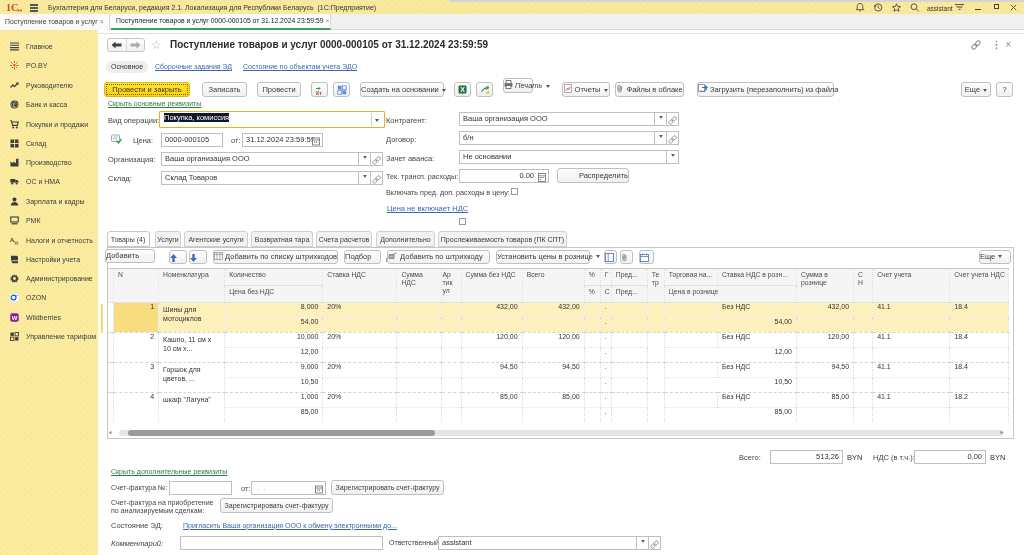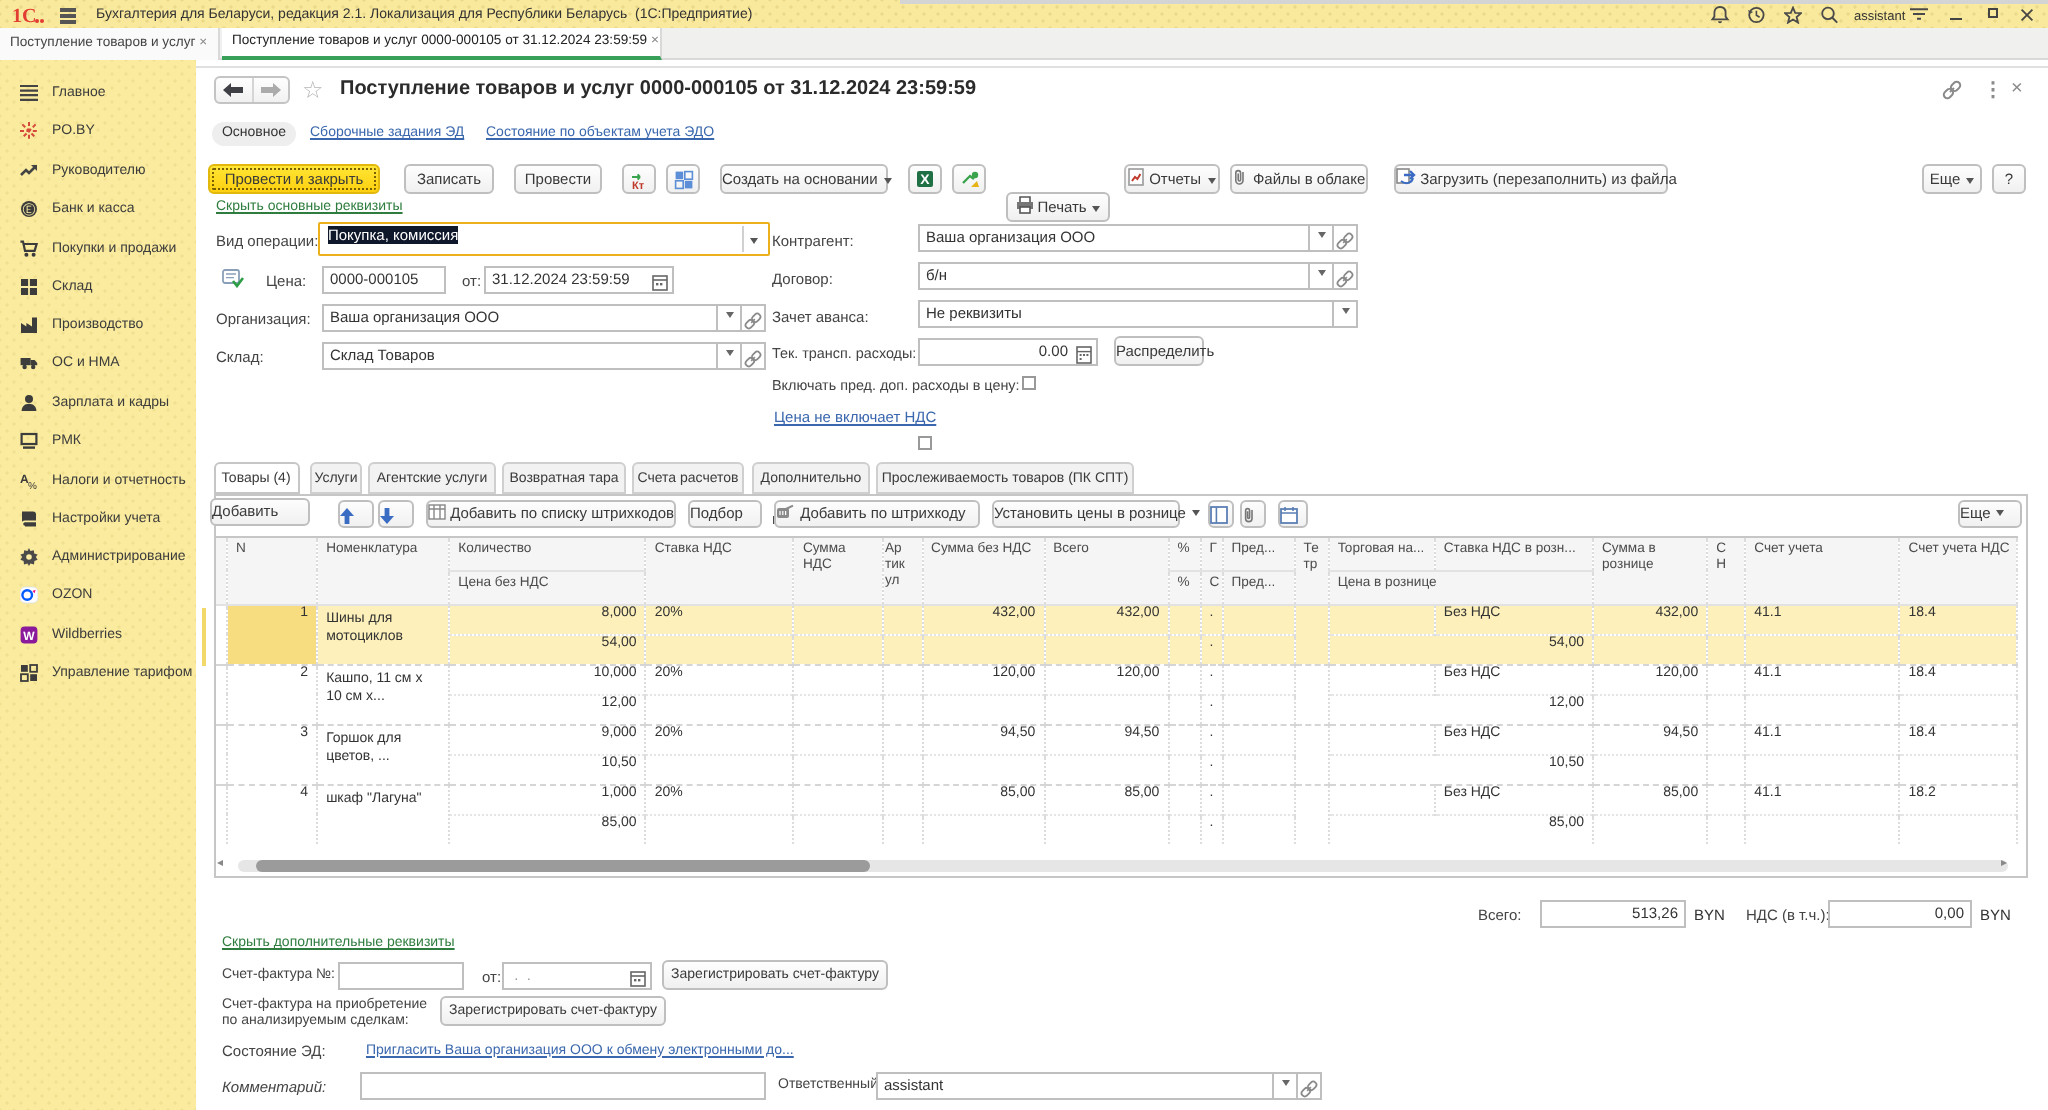--- a/index.html
+++ b/index.html
@@ -222,21 +222,21 @@
 <div class="btn" style="left:360px;top:82px;width:84px;">Создать на основании<span class="caret"></span></div>
 <div class="btn" style="left:454px;top:82px;width:17px;"><svg width="9" height="9" viewBox="0 0 9 9" style="margin-top:2px;">
       <rect x="0.5" y="0.5" width="8" height="8" rx="1" fill="#1f7145"></rect>
       <text x="4.5" y="7" font-size="7" fill="#fff" text-anchor="middle" font-family="Liberation Sans" font-weight="bold">X</text>
     </svg></div>
 <div class="btn" style="left:476px;top:82px;width:17px;"><svg width="10" height="10" viewBox="0 0 10 10" style="margin-top:2px;">
       <path d="M1.5 6.5L5 3l2 1.5" stroke="#3aa34d" stroke-width="1.2" fill="none"></path>
       <path d="M5.5 8.5l3-3 1 3z" fill="#e7b416"></path>
       <circle cx="7.5" cy="2.5" r="1.6" fill="#3aa34d"></circle>
     </svg></div>
-<div class="btn" style="left:503px;top:96px;width:52px;"><svg width="9" height="9" viewBox="0 0 9 9" style="vertical-align:-1px;">
+<div class="btn" style="left:503px;top:78px;width:30px;font-style:italic;"><svg width="9" height="9" viewBox="0 0 9 9" style="vertical-align:-1px;">
       <path d="M2 3V0.5h5V3" fill="#fff" stroke="#555" stroke-width="0.8"></path>
       <rect x="0.5" y="3" width="8" height="3.5" fill="#777"></rect>
       <rect x="2" y="5.5" height="3" width="5" fill="#fff" stroke="#555" stroke-width="0.8"></rect>
     </svg> Печать<span class="caret"></span></div>
 <div class="btn" style="left:562px;top:82px;width:48px;"><svg width="8" height="9" viewBox="0 0 8 9" style="vertical-align:-1px;">
       <rect x="0.5" y="0.5" width="7" height="8" fill="#fff" stroke="#999" stroke-width="0.8"></rect>
       <path d="M2 6.5l1.5-2 1.2 1 1.5-2.5" stroke="#c0392b" stroke-width="1" fill="none"></path>
     </svg> Отчеты<span class="caret"></span></div>
 <div class="btn" style="left:615px;top:82px;width:69px;"><svg width="8" height="9" viewBox="0 0 8 9" style="vertical-align:-1px;">
       <path d="M5.5 2v4.2a1.8 1.8 0 0 1-3.6 0V2.5a1.2 1.2 0 0 1 2.4 0v3.4a0.6 0.6 0 0 1-1.2 0V2.8" stroke="#777" stroke-width="0.8" fill="none"></path>
@@ -257,21 +257,21 @@
 <div class="ab" style="left:371px;top:112.5px;width:12px;height:13px;border-left:1px solid #d0d0d0;"><span class="caret" style="margin-left:3px;margin-top:5px;"></span></div>
 
 <svg class="ab" style="left:111px;top:134px;" width="11" height="10" viewBox="0 0 11 10">
     <rect x="0.5" y="1" width="8" height="6.5" rx="1" fill="#fff" stroke="#8aa0b8" stroke-width="0.9"></rect>
     <path d="M2 3h5M2 4.8h4" stroke="#8aa0b8" stroke-width="0.7"></path>
     <path d="M5.5 6.5l2 2.5 3-4" stroke="#2e9e44" stroke-width="1.3" fill="none"></path>
   </svg>
 <div class="lbl" style="left:133px;top:136px;">Цена:</div>
 <div class="inp" style="left:161px;top:133px;width:62px;">0000-000105</div>
 <div class="lbl" style="left:231px;top:136px;">от:</div>
-<div class="inp" style="left:242px;top:133px;width:95px;">31.12.2024 23:59:59<svg width="8" height="9" viewBox="0 0 8 9" style="position:absolute;right:2px;top:2.5px;">
+<div class="inp" style="left:242px;top:133px;width:81px;">31.12.2024 23:59:59<svg width="8" height="9" viewBox="0 0 8 9" style="position:absolute;right:2px;top:2.5px;">
       <rect x="0.5" y="1" width="7" height="7" fill="#fff" stroke="#666" stroke-width="0.8"></rect>
       <path d="M0.5 3h7" stroke="#666" stroke-width="0.8"></path>
       <rect x="2" y="4.5" width="1.2" height="1.2" fill="#666"></rect>
       <rect x="4" y="4.5" width="1.2" height="1.2" fill="#666"></rect>
     </svg></div>
 
 <div class="lbl" style="left:108px;top:155px;">Организация:</div>
 <div class="inp" style="left:161px;top:152px;width:198px;">Ваша организация ООО</div>
 <div class="ddb" style="left:359px;top:152px;"></div>
 <div class="ab" style="left:371px;top:152px;width:12px;height:14px;background:#fff;border:1px solid #bfbfbf;border-left:none;text-align:center;"><svg width="9" height="9" viewBox="0 0 9 9" style="margin-top:2.5px;">
@@ -309,33 +309,33 @@
 <div class="ddb" style="left:655px;top:131px;"></div>
 <div class="ab" style="left:667px;top:131px;width:12px;height:14px;background:#fff;border:1px solid #bfbfbf;border-left:none;text-align:center;"><svg width="9" height="9" viewBox="0 0 9 9" style="margin-top:2.5px;">
       <g fill="none" stroke="#8a8a8a" stroke-width="0.9">
         <rect x="0.6" y="4.5" width="4.6" height="3.2" rx="1.6" transform="rotate(-45 2.9 6.1)"></rect>
         <rect x="3.8" y="1.3" width="4.6" height="3.2" rx="1.6" transform="rotate(-45 6.1 2.9)"></rect>
         <path d="M3.6 5.4l1.8-1.8"></path>
       </g>
     </svg></div>
 
 <div class="lbl" style="left:386px;top:154px;">Зачет аванса:</div>
-<div class="inp" style="left:459px;top:150px;width:208px;">Не реквизиты</div>
+<div class="inp" style="left:459px;top:150px;width:208px;">Не основании</div>
 <div class="ddb" style="left:667px;top:150px;"></div>
 
 <div class="lbl" style="left:386px;top:172px;font-size:7.2px;">Тек. трансп. расходы:</div>
 <div class="inp" style="left:459px;top:169px;width:90px;text-align:right;padding-right:14px;">0.00<svg width="8" height="9" viewBox="0 0 8 9" style="position:absolute;right:2px;top:2.5px;">
       <rect x="0.5" y="0.5" width="7" height="8" fill="#fff" stroke="#666" stroke-width="0.8"></rect>
       <path d="M0.5 2.8h7" stroke="#666" stroke-width="0.7"></path>
       <rect x="1.8" y="4" width="1" height="1" fill="#666"></rect>
       <rect x="3.5" y="4" width="1" height="1" fill="#666"></rect>
       <rect x="5.2" y="4" width="1" height="1" fill="#666"></rect>
       <rect x="1.8" y="6" width="1" height="1" fill="#666"></rect>
     </svg></div>
-<div class="btn" style="left:557px;top:168px;width:45px;text-align:right;">Распределить</div>
+<div class="btn" style="left:557px;top:168px;width:72px;text-align:right;">Распределить</div>
 
 <div class="lbl" style="left:386px;top:188px;font-size:7.2px;">Включать пред. доп. расходы в цену:</div>
 <div class="ab" style="left:511px;top:188px;width:7px;height:7px;border:1px solid #999;background:#fff;"></div>
 <div class="ab lnk" style="left:387px;top:204px;text-align:center;">Цена не включает НДС</div>
 <div class="lbl" style="left:386px;top:218px;margin-top:37px;">печать акт как в у.е:</div>
 <div class="ab" style="left:459px;top:218px;width:7px;height:7px;border:1px solid #999;background:#fff;"></div>
 
 <style>
 .ttab { position:absolute; top:231px; height:16px; background:#f2f2f2; border:1px solid #cfcfcf; border-radius:3px 3px 0 0; font-size:7px; color:#3a3a3a; text-align:center; line-height:15px; }
 .tbtn { position:absolute; top:249.5px; z-index:3; background:linear-gradient(#fdfdfd,#f1f1f1); border:1px solid #bfbfbf; border-radius:3px; font-size:7.5px; color:#3a3a3a; text-align:left; line-height:12px; height:14px; white-space:nowrap; }

